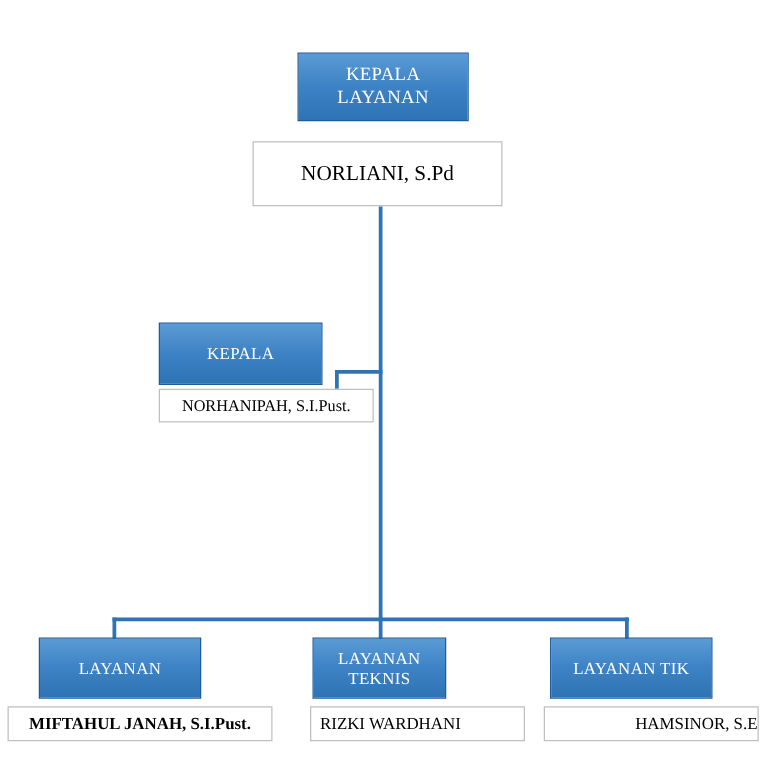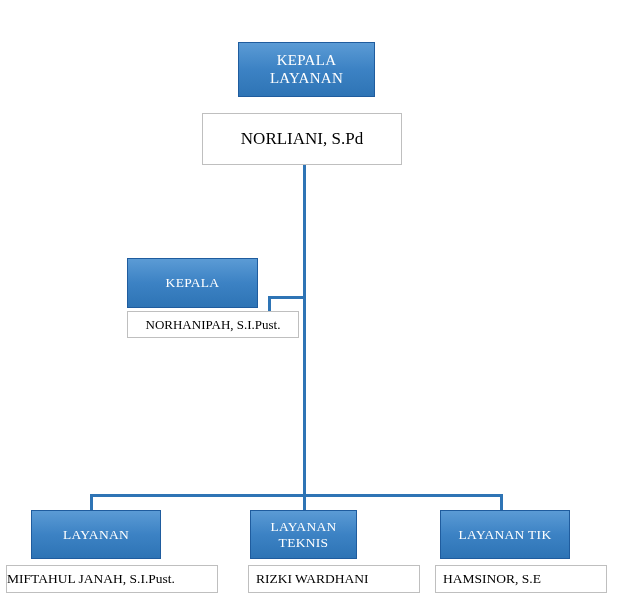--- a/index.html
+++ b/index.html
@@ -96,36 +96,36 @@
   <div class="name-box" style="left:127px; top:311px; width:172px; height:27px; font-size:13px; justify-content:center;">
     <span style="text-align:center;">NORHANIPAH, S.I.Pust.</span>
   </div>
 
   <div class="title-box" style="left:31px; top:510px; width:130px; height:49px; font-size:13.5px;">
     <div class="lines">
       <div>LAYANAN</div>
     </div>
   </div>
   <div class="name-box" style="left:6px; top:565px; width:212px; height:28px; font-size:13.5px; justify-content:center;">
-    <span style="text-align:left;">MIFTAHUL JANAH, S.I.Pust.</span>
+    <span style="text-align:center;font-weight:bold;">MIFTAHUL JANAH, S.I.Pust.</span>
   </div>
 
   <div class="title-box" style="left:250px; top:510px; width:107px; height:49px; font-size:13.5px;">
     <div class="lines">
       <div>LAYANAN</div>
       <div>TEKNIS</div>
     </div>
   </div>
   <div class="name-box" style="left:248px; top:565px; width:172px; height:28px; font-size:13.5px; padding-left:7px;">
     <span style="text-align:left;">RIZKI WARDHANI</span>
   </div>
 
   <div class="title-box" style="left:440px; top:510px; width:130px; height:49px; font-size:13.5px;text-align:center;">
     <div class="lines">
       <div>LAYANAN TIK</div>
       <div></div>
     </div>
   </div>
   <div class="name-box" style="left:435px; top:565px; width:172px; height:28px; font-size:13.5px; padding-left:7px;">
-    <span style="text-align:left;">HAMSINOR, S.E</span>
+    <span style="text-align:right;">HAMSINOR, S.E</span>
   </div>
 
 </div>
 
 </body></html>

